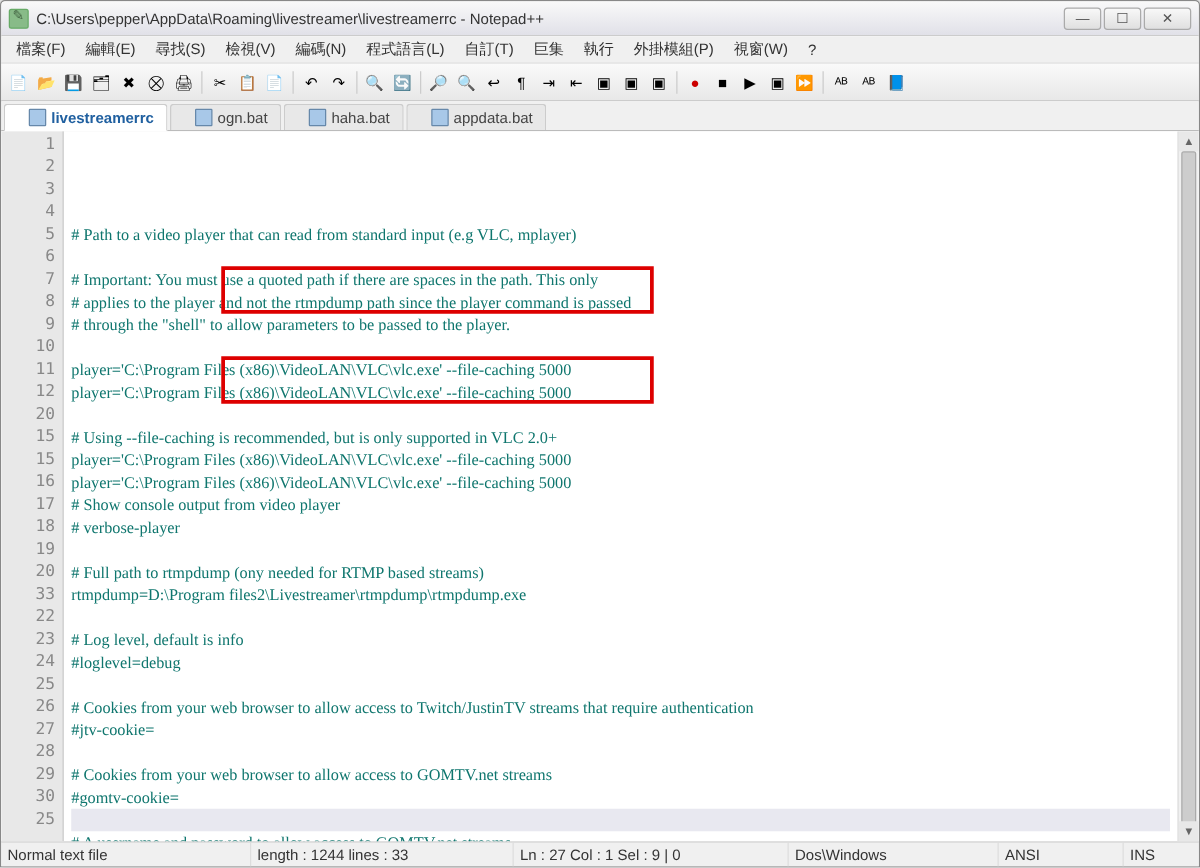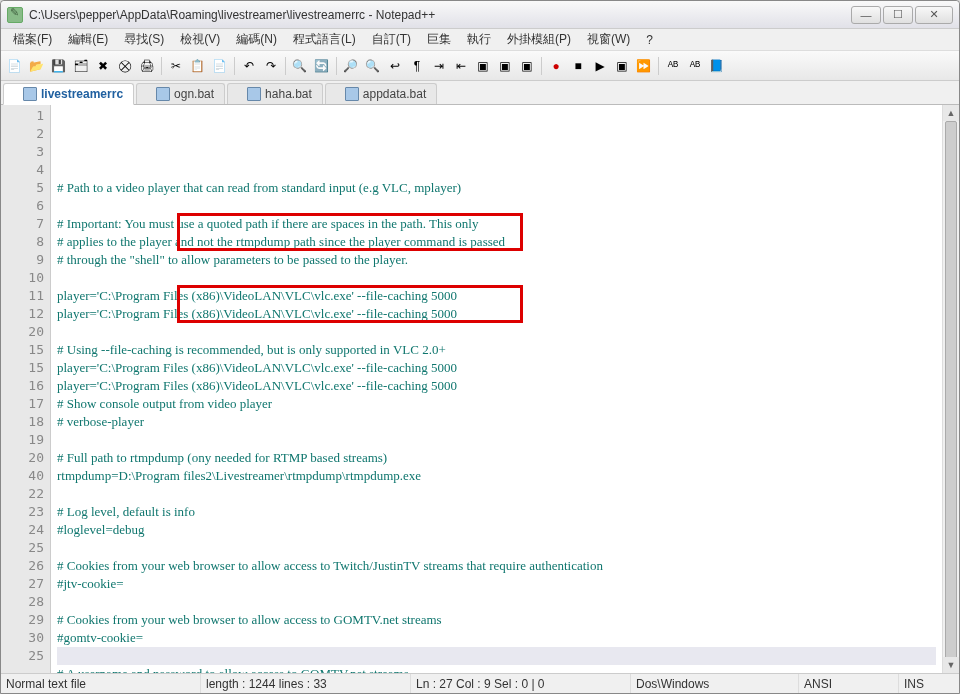--- a/index.html
+++ b/index.html
@@ -211,21 +211,21 @@
         <div>11</div>
         <div>12</div>
         <div>20</div>
         <div>15</div>
         <div>15</div>
         <div>16</div>
         <div>17</div>
         <div>18</div>
         <div>19</div>
         <div>20</div>
-        <div>40</div>
+        <div>33</div>
         <div>22</div>
         <div>23</div>
         <div>24</div>
         <div>25</div>
         <div>26</div>
         <div>27</div>
         <div>28</div>
         <div>29</div>
         <div>30</div>
         <div>25</div>
@@ -237,19 +237,19 @@
     <div class="scrollbar-v">
       <div class="scroll-arrow top">▲</div>
       <div class="scroll-thumb"></div>
       <div class="scroll-arrow bottom">▼</div>
     </div>
   </div>
 
   <div class="statusbar">
     <div class="status-cell" style="width:200px">Normal text file</div>
     <div class="status-cell" style="width:210px">length : 1244    lines : 33</div>
-    <div class="status-cell" style="width:220px">Ln : 27    Col : 9    Sel : 0 | 0</div>
+    <div class="status-cell" style="width:220px">Ln : 27    Col : 1    Sel : 9 | 0</div>
     <div class="status-cell" style="flex:1">Dos\Windows</div>
     <div class="status-cell" style="width:100px">ANSI</div>
     <div class="status-cell" style="width:60px;border-right:none">INS</div>
   </div>
 
 </div>
 
 </body></html>

